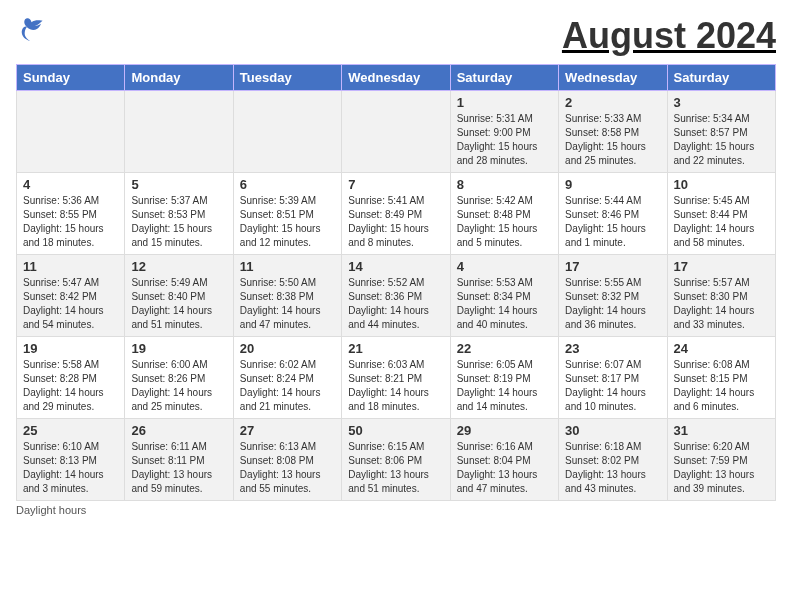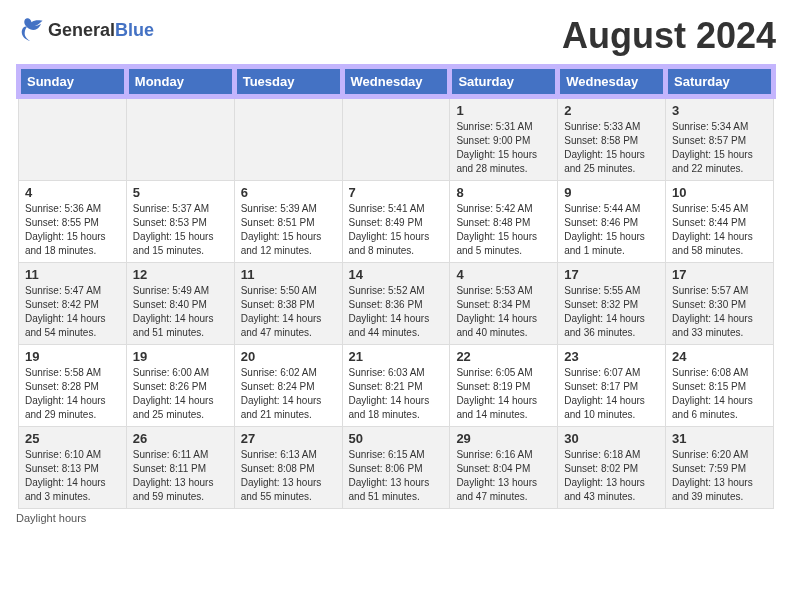--- a/index.html
+++ b/index.html
@@ -30,20 +30,21 @@
       font-size: 18px;
       font-weight: bold;
       color: #4472c4;
     }
     .logo-bird {
       width: 28px;
       height: 28px;
     }
     .title-area {
       text-align: left;
+      text-decoration: underline;
     }
     .main-title {
       font-size: 36px;
       font-weight: bold;
       color: #333;
       line-height: 1.1;
     }
     .subtitle {
       font-size: 16px;
       color: #555;
@@ -53,21 +54,21 @@
       border-collapse: collapse;
       table-layout: fixed;
     }
     thead tr th {
       background-color: #4472c4;
       color: #fff;
       text-align: left;
       padding: 5px 6px;
       font-size: 13px;
       font-weight: bold;
-      border: 5px solid #c4b5fd;
+      border: 1px solid #c4b5fd;
     }
     tbody tr td {
       vertical-align: top;
       padding: 4px 6px;
       font-size: 10.5px;
       color: #333;
       border: 1px solid #ddd;
       height: 80px;
     }
     tbody tr:nth-child(odd) td {
@@ -98,23 +99,20 @@
   </style>
 </head>
 <body>
 
 <div class="header-area">
   <div class="logo">
     <svg class="logo-bird" viewBox="0 0 36 36" xmlns="http://www.w3.org/2000/svg">
       <path d="M20 8 C24 4 34 6 34 6 C34 6 28 12 24 13 C28 13 32 10 32 10 C32 10 30 18 22 18 C18 18 14 15 12 12 C10 9 10 4 14 3 C16 2 19 4 20 8Z" fill="#4472c4"></path>
       <path d="M14 14 C12 16 10 22 12 26 C14 30 18 32 18 32 C18 32 10 30 8 24 C6 18 10 12 14 14Z" fill="#4472c4"></path>
     </svg>
-    <div>
-      <span class="logo-text-general">General</span><span class="logo-text-blue">Blue</span>
-    </div>
   </div>
   <div class="title-area">
     <div class="main-title">August 2024</div>
   </div>
 </div>
 
 <table>
   <thead>
     <tr>
       <th>Sunday</th>

